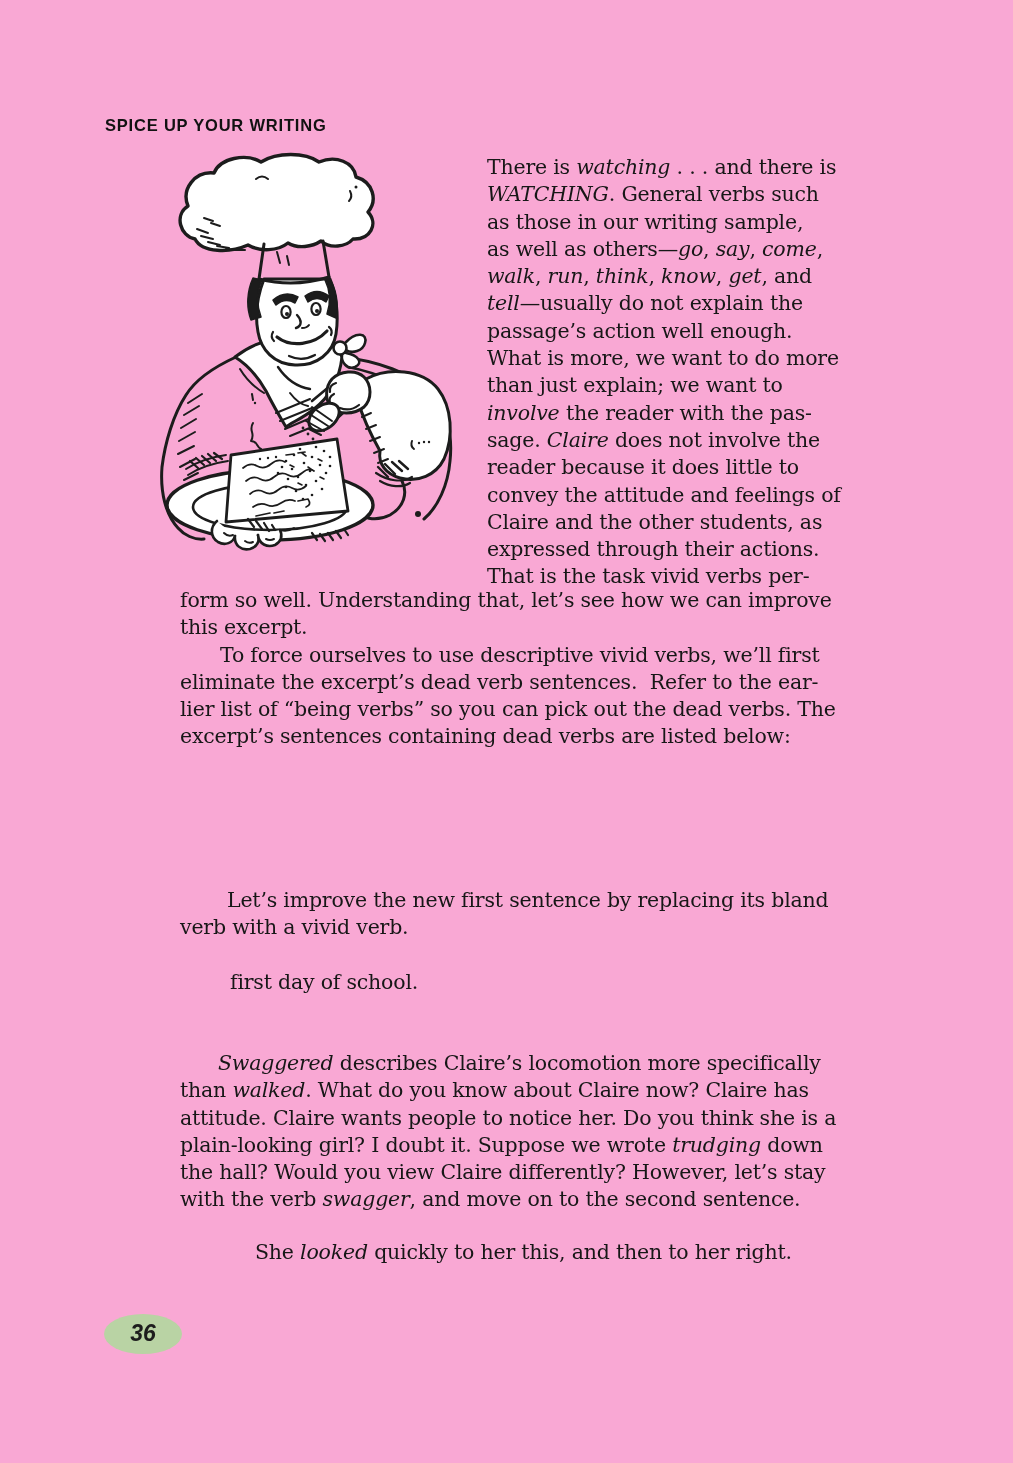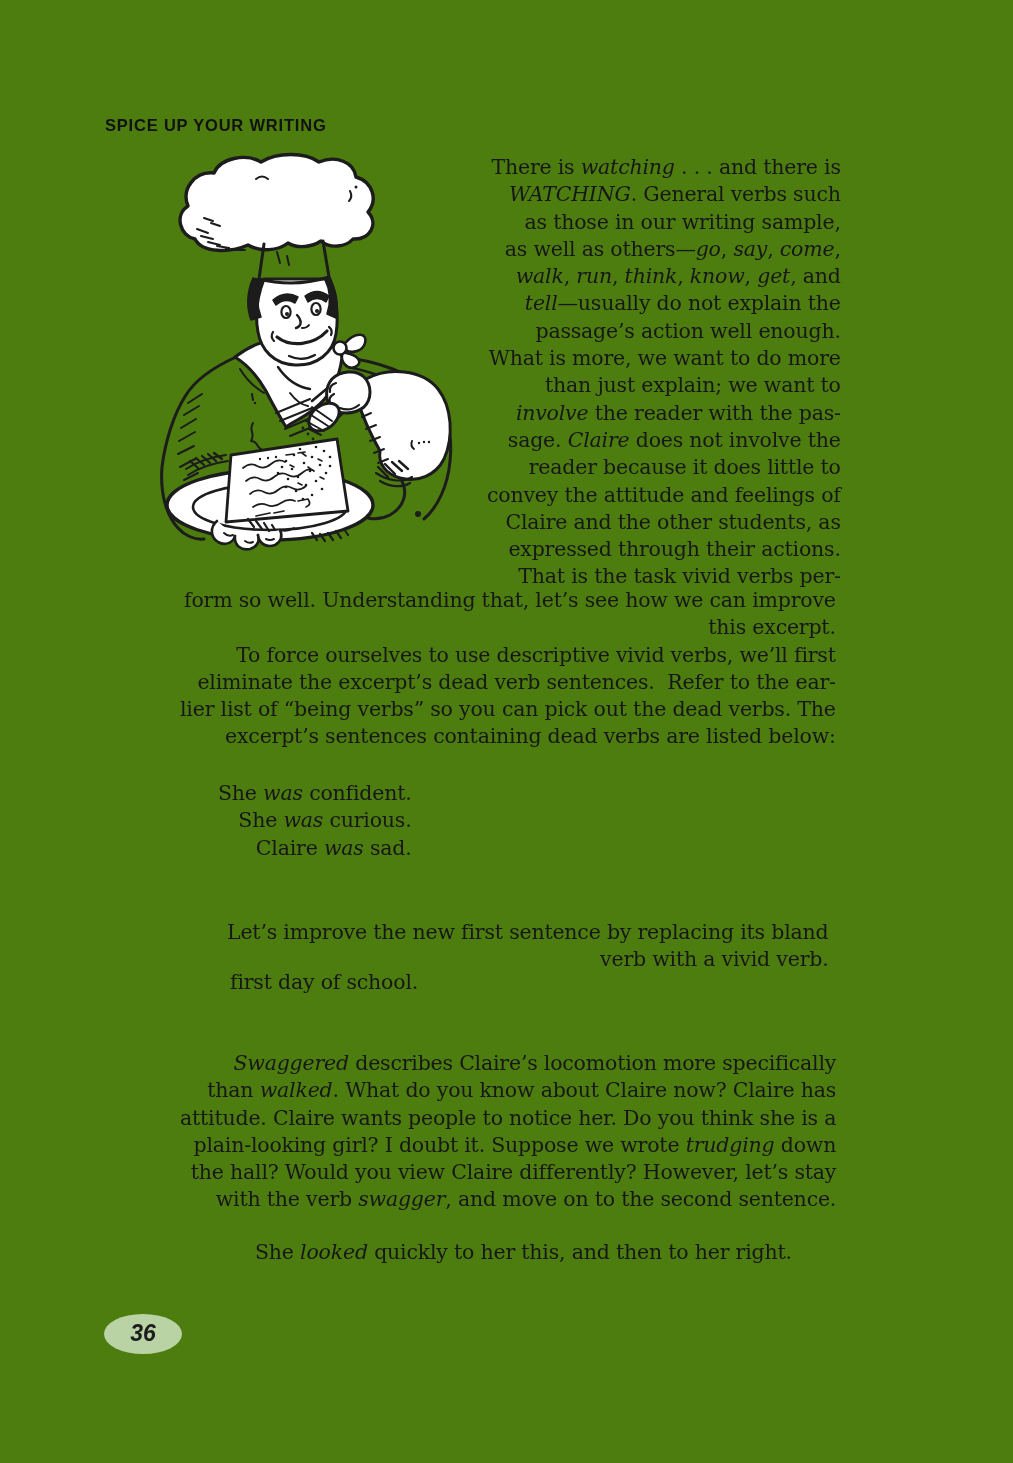--- a/index.html
+++ b/index.html
@@ -1,23 +1,22 @@
 <!DOCTYPE html>
 <html><head>
 <meta charset="utf-8">
 <style>
   html,body{margin:0;padding:0;background:#ffffff;}
   .page{
     position:relative;
     width:1013px;height:1463px;
-    background:#4d7c0f;
+    background:#f9a8d4;
     overflow:hidden;
     font-family:"DejaVu Serif", serif;
     color:#171717;
-    text-align:right;
   }
   .kicker{
     position:absolute;left:105px;top:116px;
     font-family:"Liberation Sans", sans-serif;
     font-weight:bold;
     font-size:16.5px;
     letter-spacing:0.8px;
     color:#121212;
   }
   .textblock{
@@ -26,21 +25,21 @@
     line-height:27.3px;
     letter-spacing:-0.2px;
     white-space:pre;
   }
   .textblock .line{white-space:pre;}
   .it{font-style:italic;}
   .col-right{left:487px;top:154px;}
   .block-a{left:180px;top:587px;}
   .block-a .line:nth-child(3){text-indent:40px;}
   .block-list{left:218px;top:780px;}
-  .block-b{left:180px;top:887px;margin-top:32px;}
+  .block-b{left:180px;top:887px;}
   .block-b .line:first-child{text-indent:47px;}
   .block-ex1{left:230px;top:969px;}
   .block-c{left:180px;top:1050px;}
   .block-c .line:first-child{text-indent:38px;}
   .block-ex2{left:255px;top:1239px;}
   .illo{
     position:absolute;left:140px;top:150px;width:330px;height:432px;
   }
   .page-badge{
     position:absolute;left:104px;top:1314px;
@@ -274,21 +273,20 @@
         <path d="M 126,388 q 4,2 8,0" stroke-width="2"></path>
         <path d="M 140,379 q 8,2 14,-2" stroke-width="2"></path>
       </g>
 
       <circle cx="278" cy="363" r="3" fill="#1c1c1c" stroke="none"></circle>
     </g>
   </svg>
 
   <div class="textblock col-right"><div class="line"><span>There is </span><span class="it">watching</span><span> . . . and there is</span></div><div class="line"><span class="it">WATCHING</span><span>. General verbs such</span></div><div class="line"><span>as those in our writing sample,</span></div><div class="line"><span>as well as others—</span><span class="it">go</span><span>, </span><span class="it">say</span><span>, </span><span class="it">come</span><span>,</span></div><div class="line"><span class="it">walk</span><span>, </span><span class="it">run</span><span>, </span><span class="it">think</span><span>, </span><span class="it">know</span><span>, </span><span class="it">get</span><span>, and</span></div><div class="line"><span class="it">tell</span><span>—usually do not explain the</span></div><div class="line"><span>passage’s action well enough.</span></div><div class="line"><span>What is more, we want to do more</span></div><div class="line"><span>than just explain; we want to</span></div><div class="line"><span class="it">involve</span><span> the reader with the pas-</span></div><div class="line"><span>sage. </span><span class="it">Claire</span><span> does not involve the</span></div><div class="line"><span>reader because it does little to</span></div><div class="line"><span>convey the attitude and feelings of</span></div><div class="line"><span>Claire and the other students, as</span></div><div class="line"><span>expressed through their actions.</span></div><div class="line"><span>That is the task vivid verbs per-</span></div></div>
   <div class="textblock block-a"><div class="line"><span>form so well. Understanding that, let’s see how we can improve</span></div><div class="line"><span>this excerpt.</span></div><div class="line"><span>To force ourselves to use descriptive vivid verbs, we’ll first</span></div><div class="line"><span>eliminate the excerpt’s dead verb sentences.  Refer to the ear-</span></div><div class="line"><span>lier list of “being verbs” so you can pick out the dead verbs. The</span></div><div class="line"><span>excerpt’s sentences containing dead verbs are listed below:</span></div></div>
-  <div class="textblock block-list"><div class="line"><span>She </span><span class="it">was</span><span> confident.</span></div><div class="line"><span>She </span><span class="it">was</span><span> curious.</span></div><div class="line"><span>Claire </span><span class="it">was</span><span> sad.</span></div></div>
   <div class="textblock block-b"><div class="line"><span>Let’s improve the new first sentence by replacing its bland</span></div><div class="line"><span>verb with a vivid verb.</span></div></div>
   <div class="textblock block-ex1"><div class="line"><span>first day of school.</span></div></div>
   <div class="textblock block-c"><div class="line"><span class="it">Swaggered</span><span> describes Claire’s locomotion more specifically</span></div><div class="line"><span>than </span><span class="it">walked</span><span>. What do you know about Claire now? Claire has</span></div><div class="line"><span>attitude. Claire wants people to notice her. Do you think she is a</span></div><div class="line"><span>plain-looking girl? I doubt it. Suppose we wrote </span><span class="it">trudging</span><span> down</span></div><div class="line"><span>the hall? Would you view Claire differently? However, let’s stay</span></div><div class="line"><span>with the verb </span><span class="it">swagger</span><span>, and move on to the second sentence.</span></div></div>
   <div class="textblock block-ex2"><div class="line"><span>She </span><span class="it">looked</span><span> quickly to her this, and then to her right.</span></div></div>
 
   <div class="page-badge" style="background: rgb(185, 211, 164);">
     <span>36</span>
   </div>
 
 </div>

